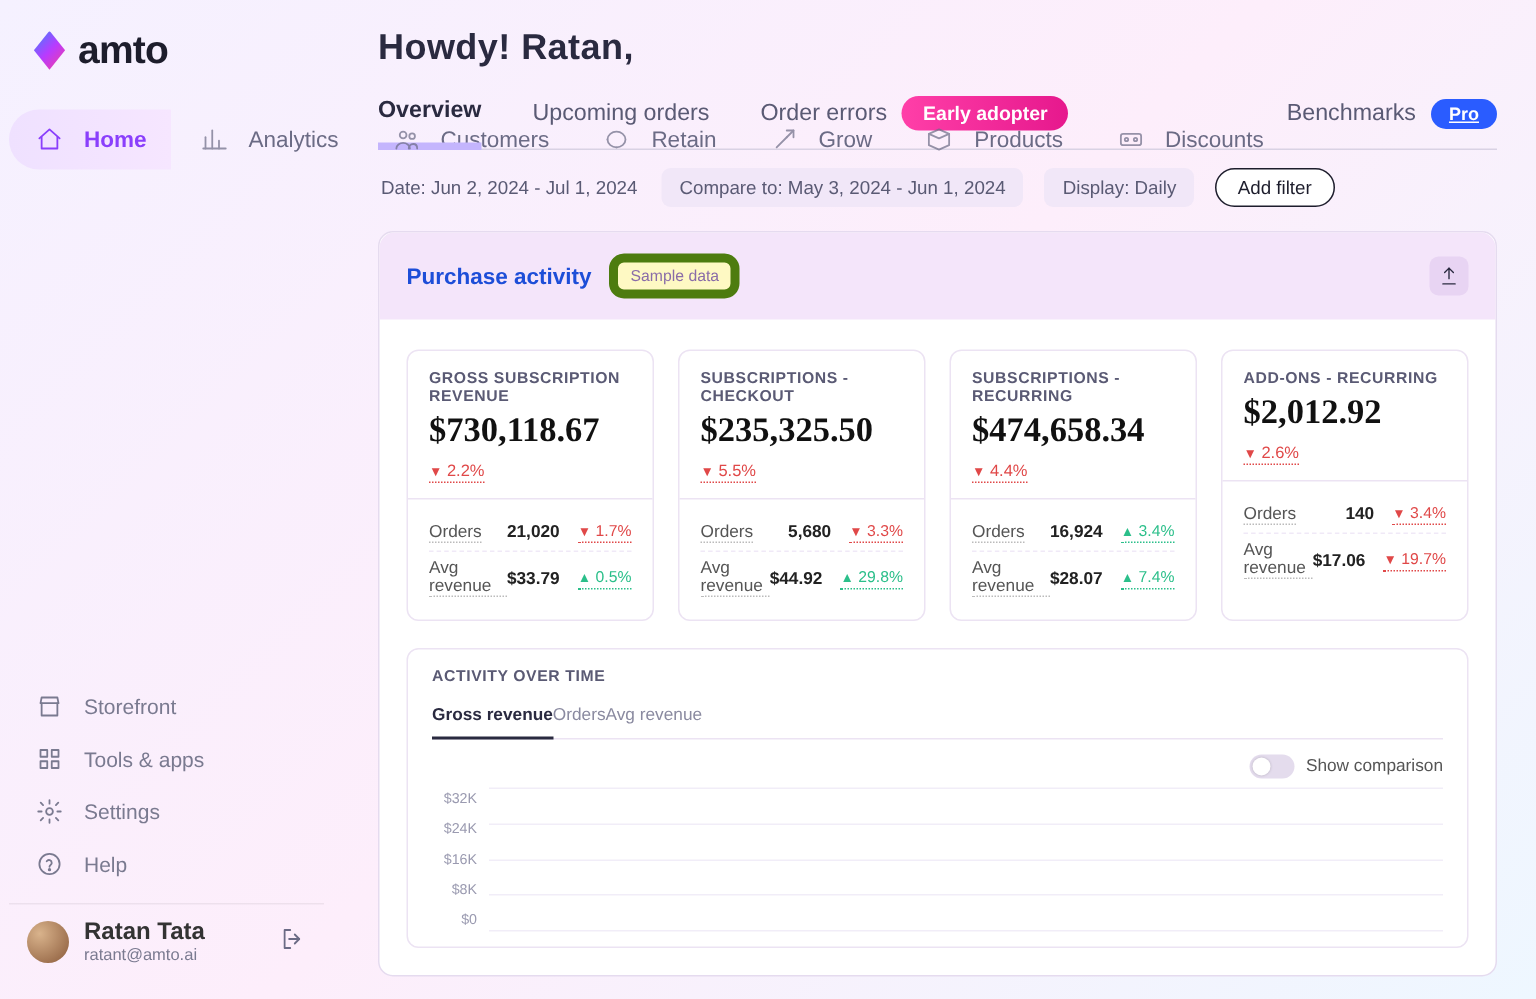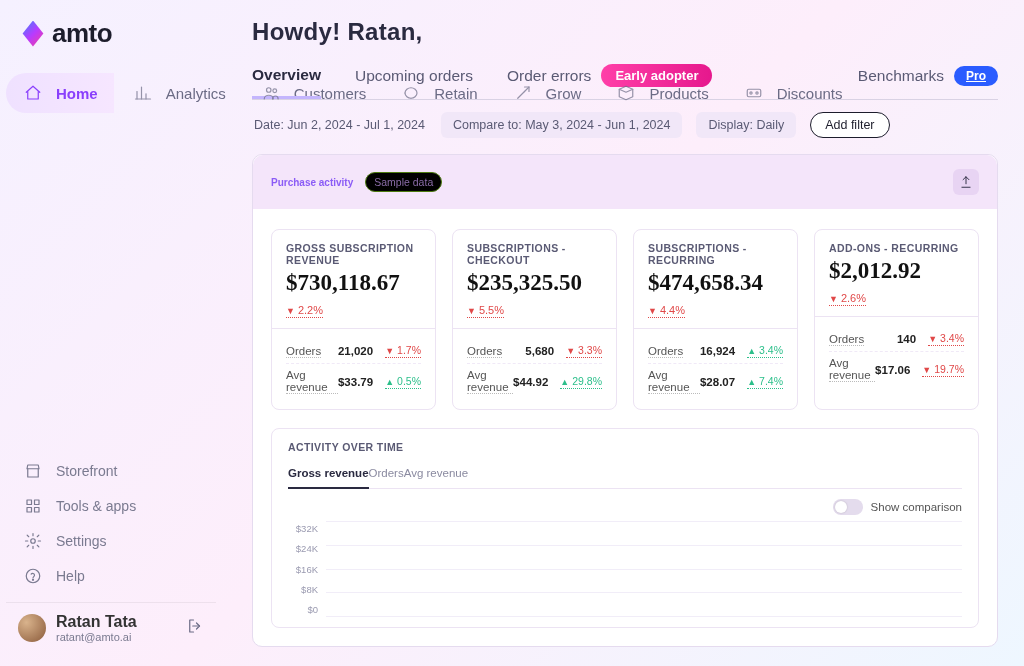--- a/index.html
+++ b/index.html
@@ -59,21 +59,21 @@
   .logout { margin-left: auto; color: #6b6b85; cursor: pointer; }
 
   
   .main { flex: 1; padding: 18px 26px 16px 30px; height: 666px; overflow: hidden; }
   .greet { font-size: 24px; font-weight: 600; color: #2a2a40; margin-bottom: 8px; letter-spacing: .3px; }
   .tabs {
     display: flex; align-items: center; gap: 34px;
     border-bottom: 1px solid #d9d2e4; margin-bottom: 12px;
   }
   .tab { padding: 10px 0 12px 0; font-size: 15.5px; color: #5a5a74; cursor: pointer; display: flex; align-items: center; gap: 10px; }
-  .tab.active { color: #2a2a40; font-weight: 700; border-bottom: 3px solid #c4b5fd; margin-bottom: -1px; }
+  .tab.active { color: #2a2a40; font-weight: 700; border-bottom: 5px solid #c4b5fd; margin-bottom: -1px; }
   .tab .badge-pro {
     background: #2a5cff; color: #fff; font-size: 12px; font-weight: 700;
     padding: 3px 12px; border-radius: 14px; text-decoration: underline;
   }
   .tab .badge-early {
     background: linear-gradient(90deg, #ff3fa8, #e6188d);
     color: #fff; font-size: 13px; font-weight: 600;
     padding: 4px 14px; border-radius: 14px;
   }
   .tabs .gap-right { margin-left: auto; }
@@ -91,24 +91,24 @@
 
   .panel {
     border: 1px solid #e5dbef; border-radius: 10px; background: #fff;
     padding: 0 0 18px 0;
   }
   .panel-header {
     display: flex; align-items: center; gap: 12px;
     background: #f4e5fa; border-radius: 10px 10px 0 0;
     padding: 14px 18px; margin-bottom: 20px;
   }
-  .panel-title { font-size: 10px; font-weight: 700; color: #8b5cf6; }
+  .panel-title { font-size: 15px; font-weight: 700; color: #1d4ed8; }
   .sample-chip {
-    font-size: 10.5px; color: #8a6ca8; background: #000000;
-    border: 1px solid #4d7c0f; padding: 3px 8px; border-radius: 10px;
+    font-size: 10.5px; color: #8a6ca8; background: #fef9c3;
+    border: 6px solid #4d7c0f; padding: 3px 8px; border-radius: 10px;
   }
   .upload-btn {
     margin-left: auto; width: 26px; height: 26px; border-radius: 6px;
     background: #e8d4f3; display: flex; align-items: center; justify-content: center;
     cursor: pointer;
   }
 
   .cards { display: flex; gap: 16px; padding: 0 18px 18px 18px; justify-content: center; }
   .card {
     flex: 1; border: 1px solid #ece3f3; border-radius: 8px;

